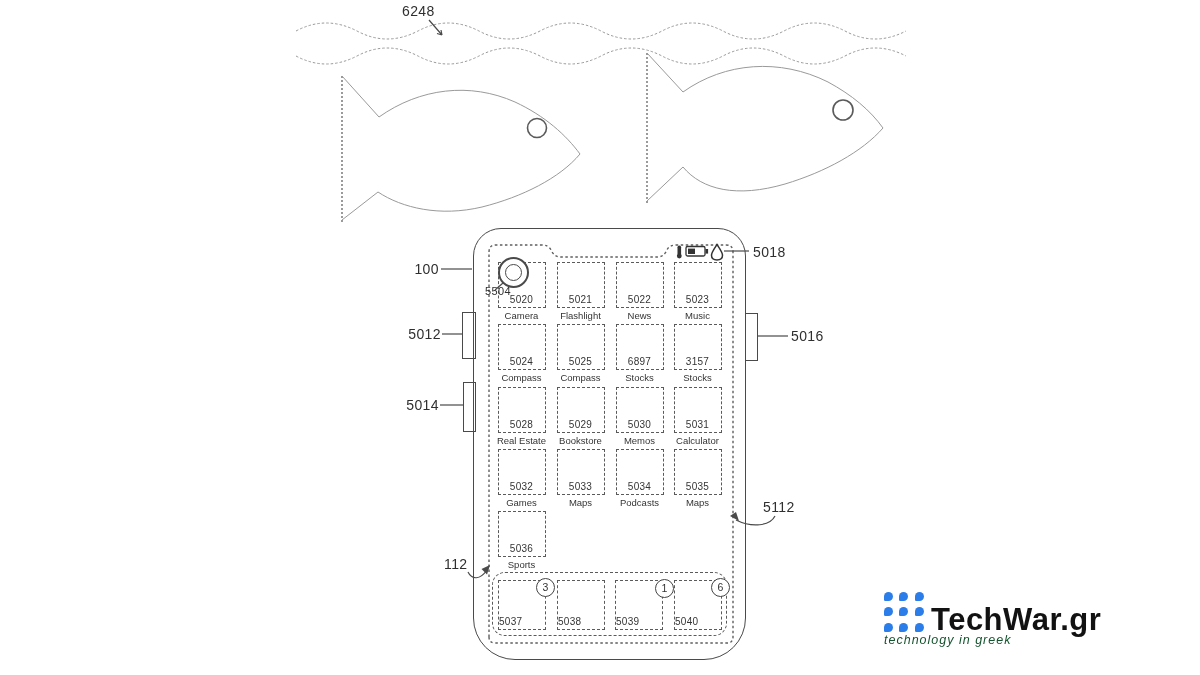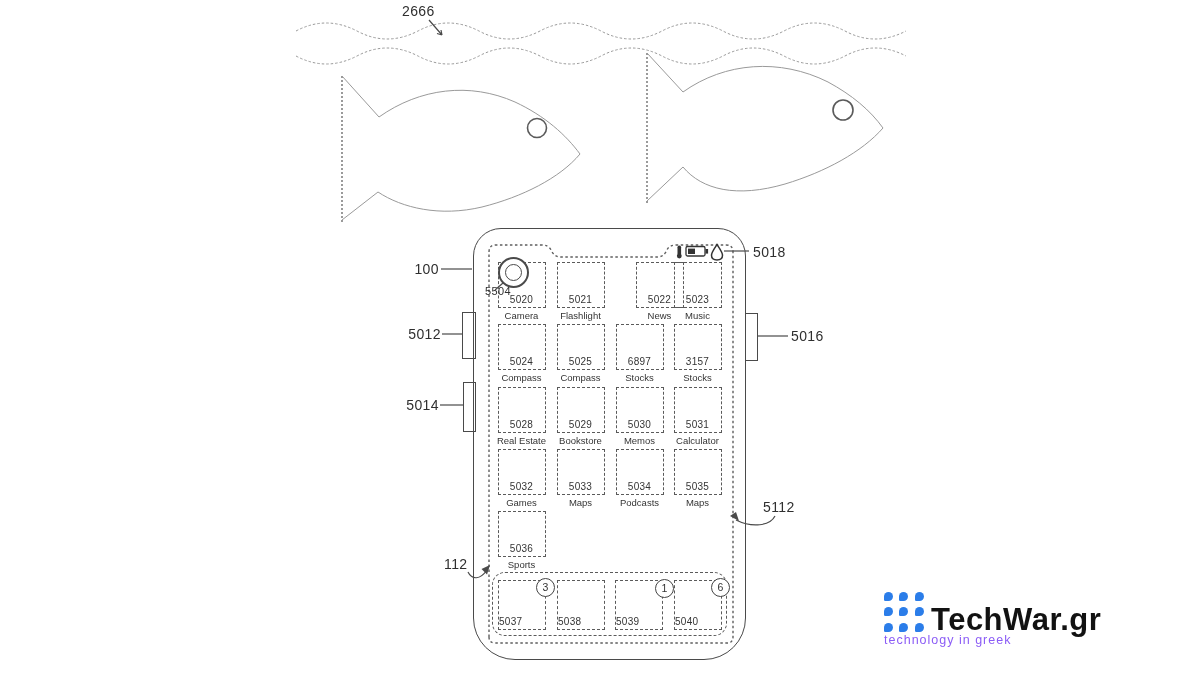--- a/index.html
+++ b/index.html
@@ -66,21 +66,21 @@
   .ref.r{text-align:right;}
   .ref.small{font-size:11px;}
 
   
   .brand{
     position:absolute;left:931px;top:592px;z-index:6;
     font-size:31px;font-weight:700;color:#121212;letter-spacing:.5px;
   }
   .tagline{
     position:absolute;left:884px;top:633px;z-index:6;
-    font-size:12.5px;color:#8b5cf6;letter-spacing:1px;
+    font-size:12.5px;font-style:italic;color:#14532d;letter-spacing:1px;
   }
   .dotgrid{position:absolute;left:884px;top:592px;width:42px;height:42px;z-index:6;
     display:grid;grid-template-columns:repeat(3,1fr);gap:4px;}
   .dotgrid i{width:9px;height:9px;border-radius:50% 50% 50% 15%;display:block;}
 </style>
 </head>
 <body>
 
 <div id="stage">
 
@@ -160,21 +160,21 @@
         <span class="num">5020</span>
       </div>
     <div class="aname">Camera</div>
   </div>
   <div class="tile" style="left:545px;top:262px">
     <div class="sq">
         <span class="num">5021</span>
       </div>
     <div class="aname">Flashlight</div>
   </div>
-  <div class="tile" style="left:624px;top:262px">
+  <div class="tile" style="left:604px;top:262px">
     <div class="sq">
         <span class="num">5022</span>
       </div>
     <div class="aname">News</div>
   </div>
   <div class="tile" style="left:662px;top:262px">
     <div class="sq">
         <span class="num">5023</span>
       </div>
     <div class="aname">Music</div>
@@ -272,21 +272,21 @@
   <div class="dock-sq" style="left:615px;top:580px">
     <span class="num">5039</span>
   </div>
   <div class="dock-sq" style="left:674px;top:580px">
     <span class="num">5040</span>
   </div>
   <div class="badge" style="left:536px;top:578px">3</div>
   <div class="badge" style="left:655px;top:579px">1</div>
   <div class="badge" style="left:711px;top:578px">6</div>
 
-  <div class="ref" style="left:402px;top:3px">2666</div>
+  <div class="ref" style="left:402px;top:3px">6248</div>
   <div class="ref r" style="left:405px;top:261px;width:34px">100</div>
   <div class="ref r" style="left:401px;top:326px;width:40px">5012</div>
   <div class="ref r" style="left:399px;top:397px;width:40px">5014</div>
   <div class="ref" style="left:791px;top:328px">5016</div>
   <div class="ref" style="left:753px;top:244px">5018</div>
   <div class="ref" style="left:763px;top:499px">5112</div>
   <div class="ref" style="left:444px;top:556px">112</div>
   <div class="ref small" style="left:485px;top:285px">5504</div>
 
   <div class="dotgrid">

